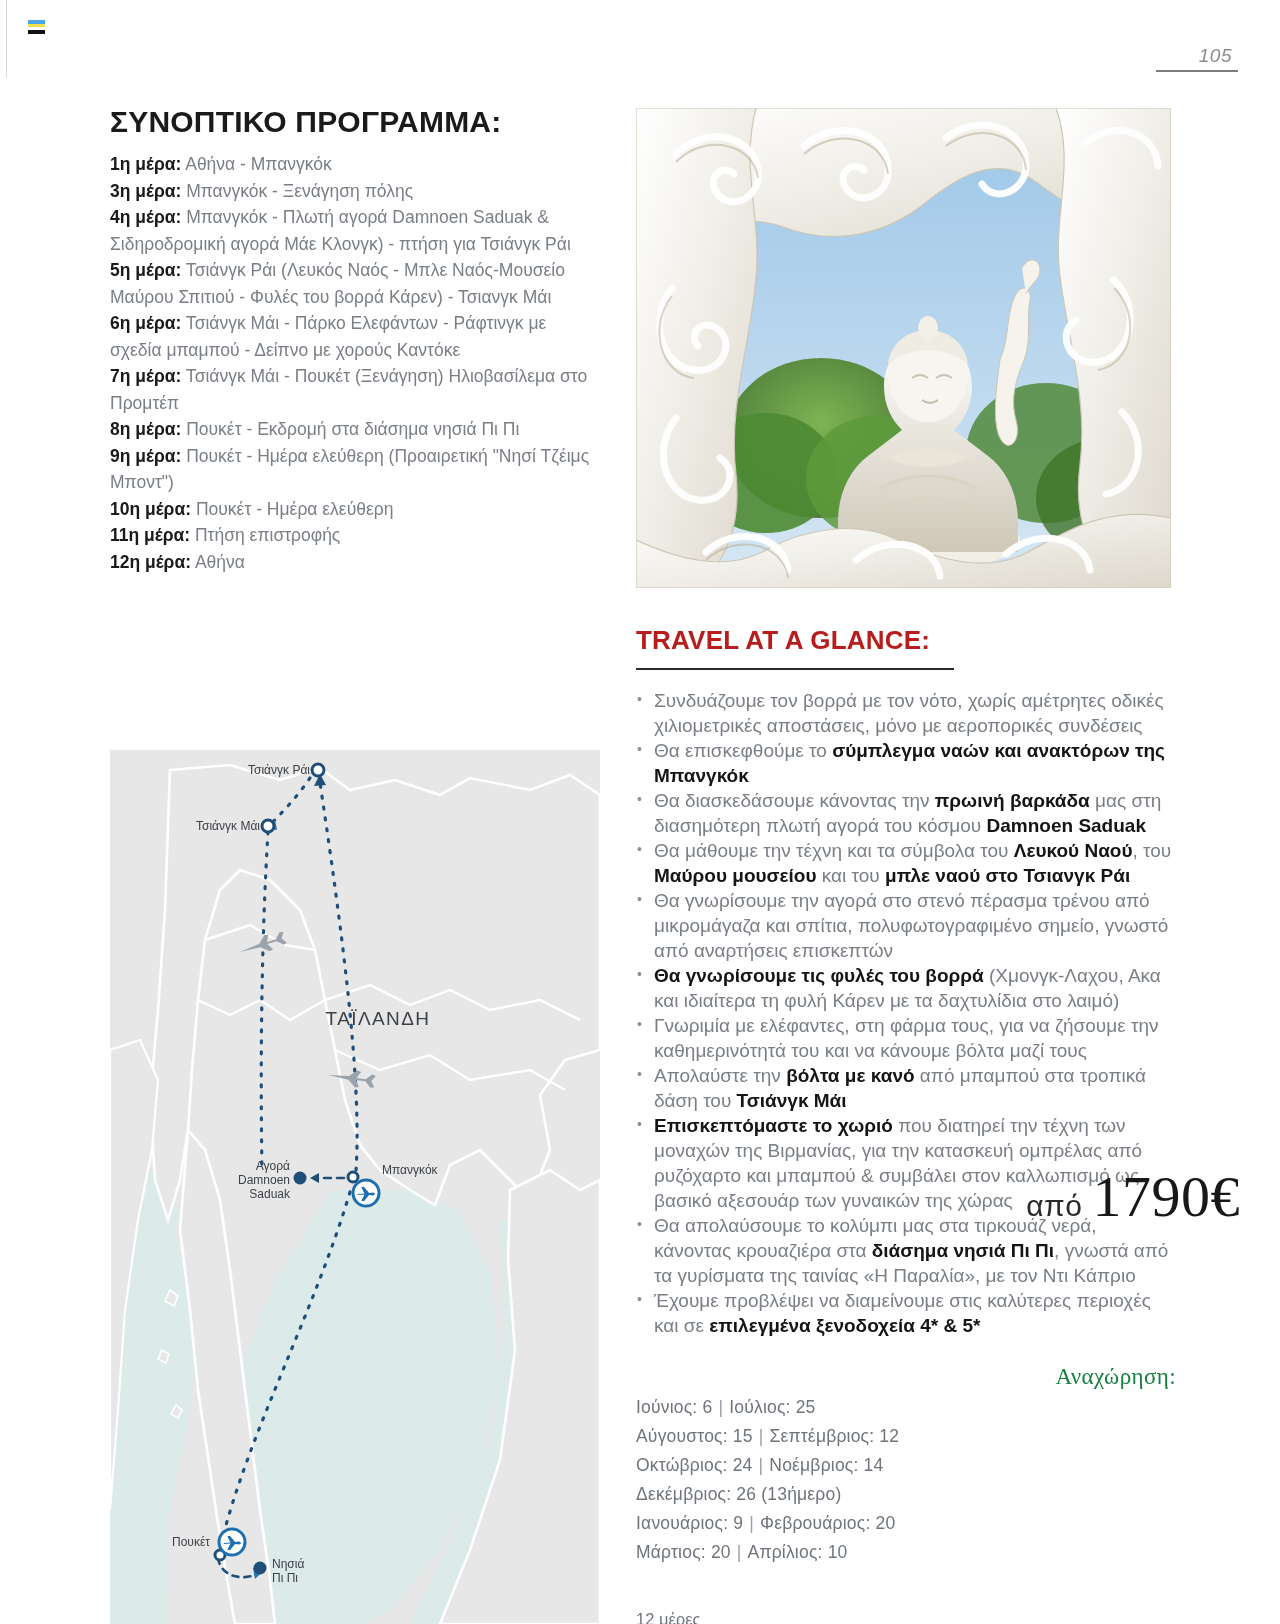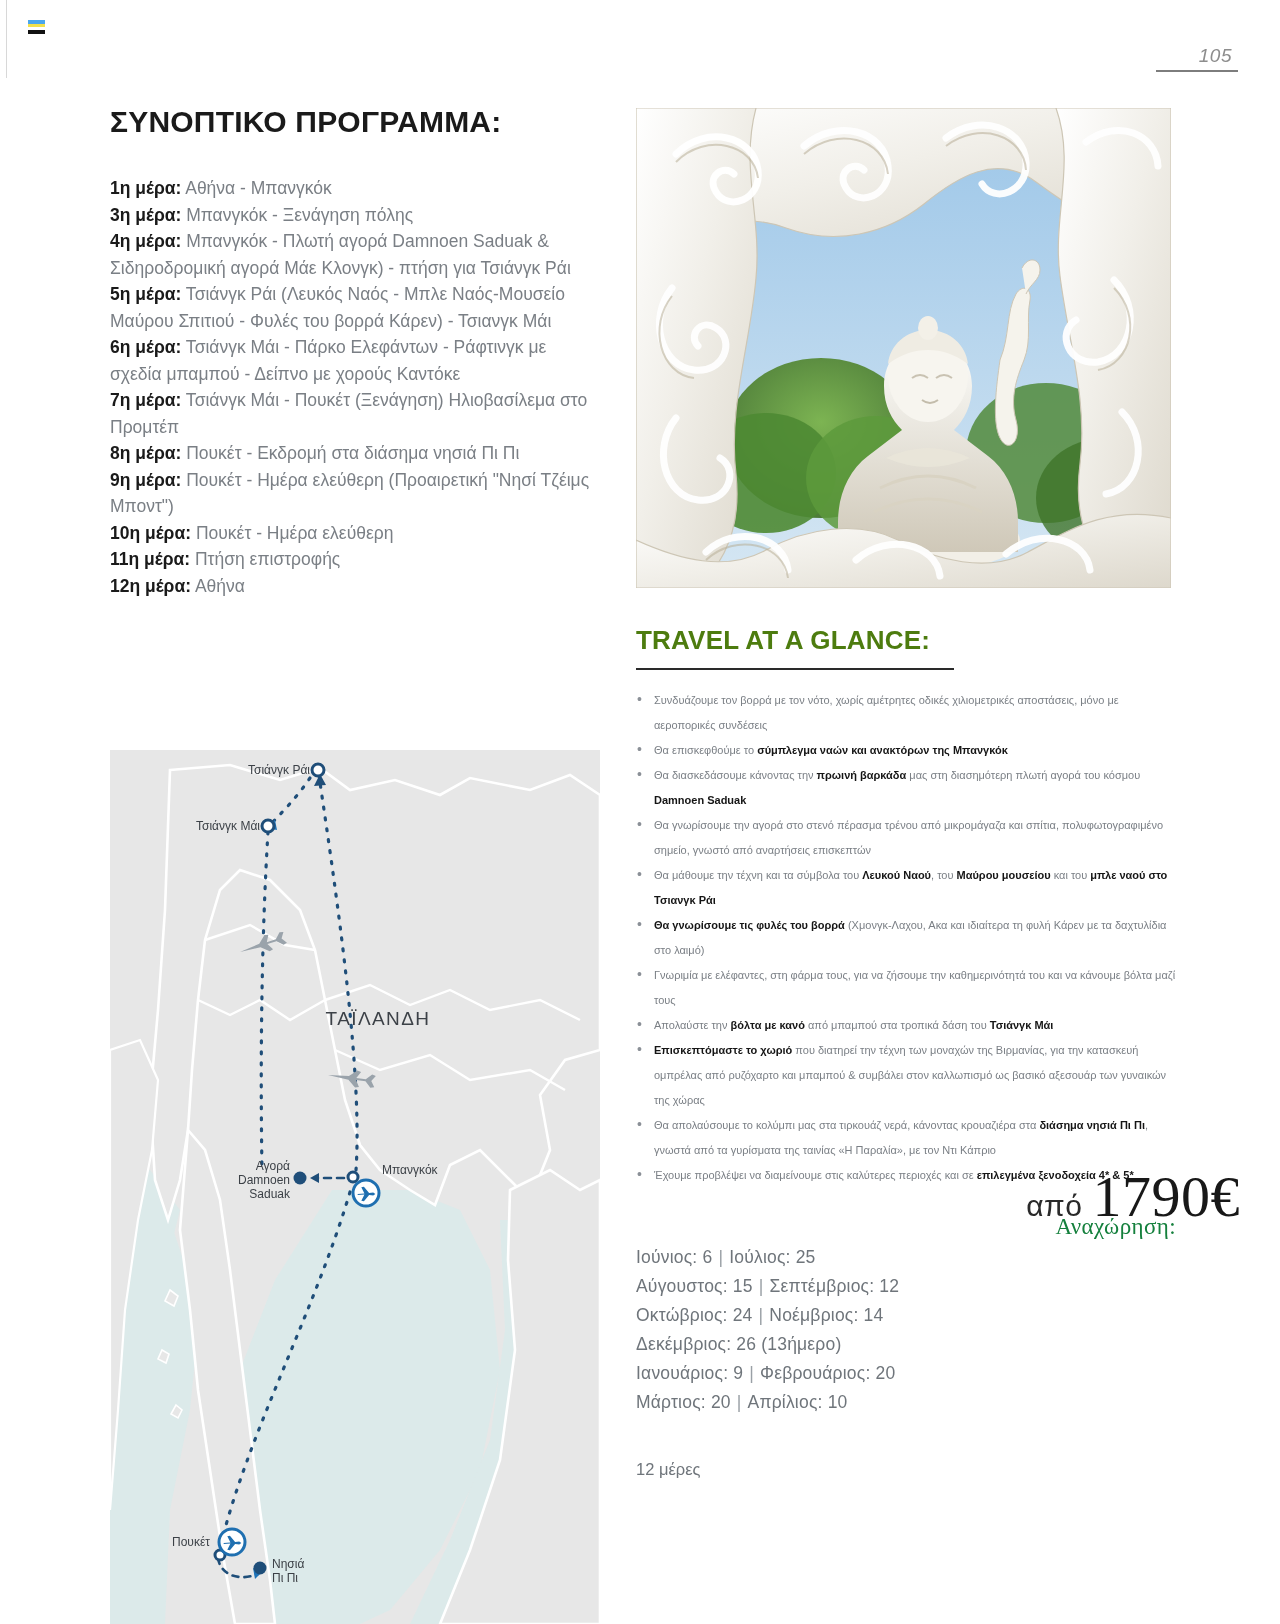--- a/index.html
+++ b/index.html
@@ -59,21 +59,21 @@
   .left-col {
     position: absolute;
     left: 110px; top: 105px;
     width: 480px;
   }
   h1.section-title {
     font-size: 30px;
     font-weight: 700;
     letter-spacing: .2px;
     color: #1a1a1a;
-    margin-bottom: 36px;
+    margin-bottom: 12px;
     font-family: "Liberation Sans", sans-serif;
   }
   .itinerary { font-size: 0; }
   .itin-line {
     font-size: 17.5px;
     line-height: 26.5px;
     color: #7a7f85;
     font-family: "Liberation Sans", sans-serif;
     white-space: pre-wrap;
   }
@@ -115,33 +115,33 @@
 
   
   .right-col {
     position: absolute;
     left: 636px; top: 625px;
     width: 540px;
   }
   h2.glance-title {
     font-size: 26px;
     font-weight: 700;
-    color: #4d7c0f;
+    color: #b91c1c;
     letter-spacing: .2px;
     font-family: "Liberation Sans", sans-serif;
   }
   .glance-rule {
     width: 318px; height: 2px; background: #2a2a2a;
     margin-top: 12px; margin-bottom: 18px;
   }
   ul.glance-list { list-style: none; }
   ul.glance-list li {
     position: relative;
     padding-left: 18px;
-    font-size: 11px;
+    font-size: 19px;
     line-height: 25px;
     color: #7a7f85;
     margin-bottom: 0px;
     font-family: "Liberation Sans", sans-serif;
   }
   ul.glance-list li::before {
     content: "\2022";
     position: absolute;
     left: 1px; top: -1px;
     color: #8b9097;
@@ -403,22 +403,22 @@
     </svg>
   </div>
 
   <div class="right-col">
     <h2 class="glance-title">TRAVEL AT A GLANCE:</h2>
     <div class="glance-rule"></div>
     <ul class="glance-list" id="glance-list">
         <li><span>Συνδυάζουμε τον βορρά με τον νότο, χωρίς αμέτρητες οδικές χιλιομετρικές αποστάσεις, μόνο με αεροπορικές συνδέσεις</span></li>
         <li><span>Θα επισκεφθούμε το </span><b>σύμπλεγμα ναών και ανακτόρων της Μπανγκόκ</b></li>
         <li><span>Θα διασκεδάσουμε κάνοντας την </span><b>πρωινή βαρκάδα</b><span> μας στη διασημότερη πλωτή αγορά του κόσμου </span><b>Damnoen Saduak</b></li>
+        <li><span>Θα μάθουμε την τέχνη και τα σύμβολα του </span><b>Λευκού Ναού</b><span>, του </span><b>Μαύρου μουσείου</b><span> και του </span><b>μπλε ναού στο Τσιανγκ Ράι</b></li>
         <li><span>Θα γνωρίσουμε την αγορά στο στενό πέρασμα τρένου από μικρομάγαζα και σπίτια, πολυφωτογραφιμένο σημείο, γνωστό από αναρτήσεις επισκεπτών</span></li>
-        <li><span>Θα μάθουμε την τέχνη και τα σύμβολα του </span><b>Λευκού Ναού</b><span>, του </span><b>Μαύρου μουσείου</b><span> και του </span><b>μπλε ναού στο Τσιανγκ Ράι</b></li>
         <li><b>Θα γνωρίσουμε τις φυλές του βορρά</b><span> (Χμονγκ-Λαχου, Ακα και ιδιαίτερα τη φυλή Κάρεν με τα δαχτυλίδια στο λαιμό)</span></li>
         <li><span>Γνωριμία με ελέφαντες, στη φάρμα τους, για να ζήσουμε την καθημερινότητά του και να κάνουμε βόλτα μαζί τους</span></li>
         <li><span>Απολαύστε την </span><b>βόλτα με κανό</b><span> από μπαμπού στα τροπικά δάση του </span><b>Τσιάνγκ Μάι</b></li>
         <li><b>Επισκεπτόμαστε το χωριό</b><span> που διατηρεί την τέχνη των μοναχών της Βιρμανίας, για την κατασκευή ομπρέλας από ρυζόχαρτο και μπαμπού &amp; συμβάλει στον καλλωπισμό ως βασικό αξεσουάρ των γυναικών της χώρας</span></li>
         <li><span>Θα απολαύσουμε το κολύμπι μας στα τιρκουάζ νερά, κάνοντας κρουαζιέρα στα </span><b>διάσημα νησιά Πι Πι</b><span>, γνωστά από τα γυρίσματα της ταινίας «Η Παραλία», με τον Ντι Κάπριο</span></li>
         <li><span>Έχουμε προβλέψει να διαμείνουμε στις καλύτερες περιοχές και σε </span><b>επιλεγμένα ξενοδοχεία 4* &amp; 5*</b></li>
       </ul>
 
     <div class="dep-block">
       <div class="dep-title">Αναχώρηση:</div>

